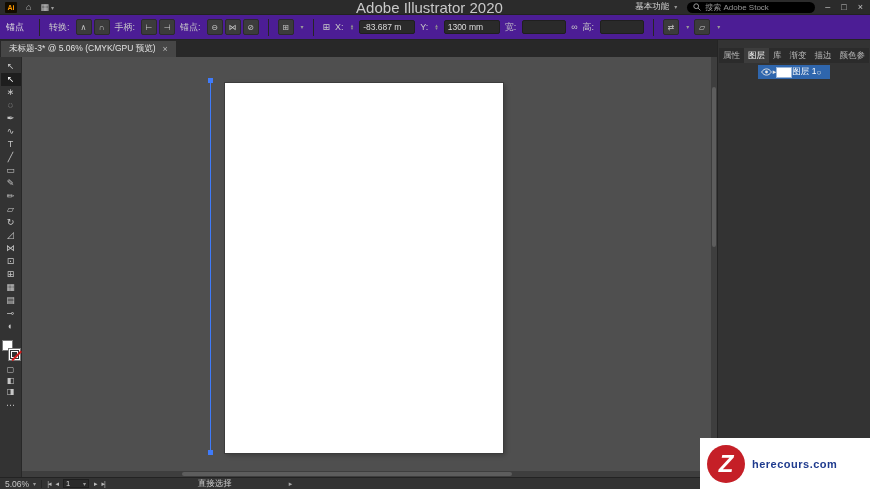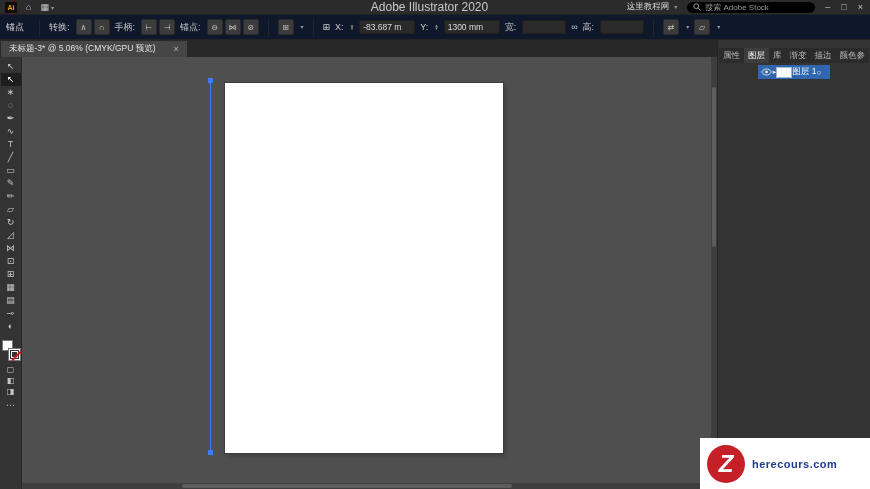--- a/index.html
+++ b/index.html
@@ -11,30 +11,30 @@
   
   .titlebar { height:15px; background:#2b2b2b; border-bottom:1px solid #222;
               display:flex; align-items:center; position:relative; }
   .tb-left { display:flex; align-items:center; gap:9px; padding-left:5px; }
   .ai-logo { display:inline-flex; align-items:center; justify-content:center;
              width:12px; height:11px; background:#130c00; color:#ff9a00;
              font-size:7px; font-weight:bold; border-radius:1px; }
   .tb-icon { color:#c8c8c8; font-size:9px; line-height:1; cursor:default; }
   .chev { color:#9a9a9a; font-size:6px; line-height:1; margin-left:2px; }
   .tb-title { position:absolute; left:0; right:11px; text-align:center; color:#c9c9c9;
-              font-size:12px; pointer-events:none; }
+              font-size:15px; pointer-events:none; }
   .tb-right { margin-left:auto; display:flex; align-items:center; gap:10px; padding-right:7px; z-index:2; }
   .workspace-btn { display:flex; align-items:center; gap:3px; color:#d6d6d6; font-size:8.5px; }
   .searchbox { display:flex; align-items:center; gap:4px; width:128px; height:11px;
                background:#000000; border-radius:6px; padding:0 6px; }
   .searchbox .ph { color:#979797; font-size:8px; white-space:nowrap; overflow:hidden; }
   .winbtns { display:flex; align-items:center; gap:11px; color:#c4c4c4; font-size:9px; }
 
   
-  .controlbar { height:25px; background:#0f172a; border-bottom:1px solid #242424;
+  .controlbar { height:25px; background:#4c1d95; border-bottom:1px solid #242424;
                 display:flex; align-items:center; padding:0 6px; gap:5px; white-space:nowrap; }
   .cb-label { color:#c9c9c9; font-size:9px; margin-right:1px; }
   .cb-label.ctx { margin-right:6px; color:#dedede; }
   .sep { width:1px; height:17px; background:#262626; margin:0 4px; flex:none; }
   .btn-group { display:inline-flex; gap:2px; }
   .cb-btn { display:inline-flex; align-items:center; justify-content:center;
             width:16px; height:16px; background:#3c3c3c; border:1px solid #2b2b2b;
             border-radius:2px; color:#c9c9c9; font-size:8px; cursor:default; }
   .spin { display:inline-flex; flex-direction:column; justify-content:center; line-height:.55;
           color:#8f8f8f; font-size:5px; margin:0 1px; }
@@ -42,21 +42,21 @@
            background:#2a2a2a; border:1px solid #1f1f1f; border-radius:2px;
            padding:5px 3px; color:#dcdcdc; font-size:8.5px; overflow:hidden; }
   .field.short { width:44px; }
   .field.disabled { color:#777; }
 
   
   .main { display:flex; height:449px; }
   .content { width:717px; display:flex; flex-direction:column; }
 
   .tabbar { height:17px; background:#282828; display:flex; align-items:flex-end; padding-left:1px; }
-  .doc-tab { height:16px; background:#464646; display:flex; align-items:center; gap:18px;
+  .doc-tab { height:16px; background:#464646; display:flex; align-items:center; gap:7px;
              padding:0 8px; color:#e2e2e2; font-size:8.5px; }
   .tab-close { color:#b5b5b5; font-size:9px; }
 
   .workspace { flex:1; display:flex; min-height:0; }
 
   
   .toolbar { width:22px; background:#333; border-right:1px solid #282828;
              display:flex; flex-direction:column; align-items:center; padding-top:3px; }
   .tool-list, .mode-list { display:flex; flex-direction:column; align-items:center; }
   .tool { display:inline-flex; align-items:center; justify-content:center;
@@ -136,21 +136,21 @@
     <div class="tb-left">
       <span class="ai-logo">Ai</span>
       <span class="tb-icon">⌂</span>
       <span class="tb-icon">
         <span>▦</span><span class="chev">▾</span>
       </span>
     </div>
     <div class="tb-title">Adobe Illustrator 2020</div>
     <div class="tb-right">
       <span class="workspace-btn">
-        <span>这里教程网</span>
+        <span>基本功能</span>
         <span class="chev">▾</span>
       </span>
       <span class="searchbox">
         <svg width="8" height="8" viewBox="0 0 8 8">
             <circle cx="3.2" cy="3.2" r="2.4" fill="none" stroke="#9a9a9a" stroke-width="1"></circle>
             <line x1="5.1" y1="5.1" x2="7.4" y2="7.4" stroke="#9a9a9a" stroke-width="1"></line>
           </svg>
         <span class="ph">搜索 Adobe Stock</span>
       </span>
       <span class="winbtns">
@@ -265,20 +265,37 @@
           <span class="anchor bottom"></span>
           <div class="vscroll">
               <div class="thumb"></div>
             </div>
           <div class="hscroll">
               <div class="thumb"></div>
             </div>
         </div>
       </div>
 
+      <div class="statusbar">
+        <span class="sb-zoom">
+          <span>5.06%</span>
+          <span class="chev">▾</span>
+        </span>
+        <span class="sb-sep"></span>
+        <span class="sb-nav">|◂</span>
+        <span class="sb-nav">◂</span>
+        <span class="sb-field">
+          <span>1</span>
+          <span class="chev">▾</span>
+        </span>
+        <span class="sb-nav">▸</span>
+        <span class="sb-nav">▸|</span>
+        <span class="sb-tool">直接选择</span>
+        <span class="sb-fly">▸</span>
+      </div>
     </div>
 
     <aside class="rightpanel">
       <div class="dock-header"></div>
       <div class="panel-tabs">
           <span class="ptab">属性</span>
           <span class="ptab active">图层</span>
           <span class="ptab">库</span>
           <span class="ptab">渐变</span>
           <span class="ptab">描边</span>

